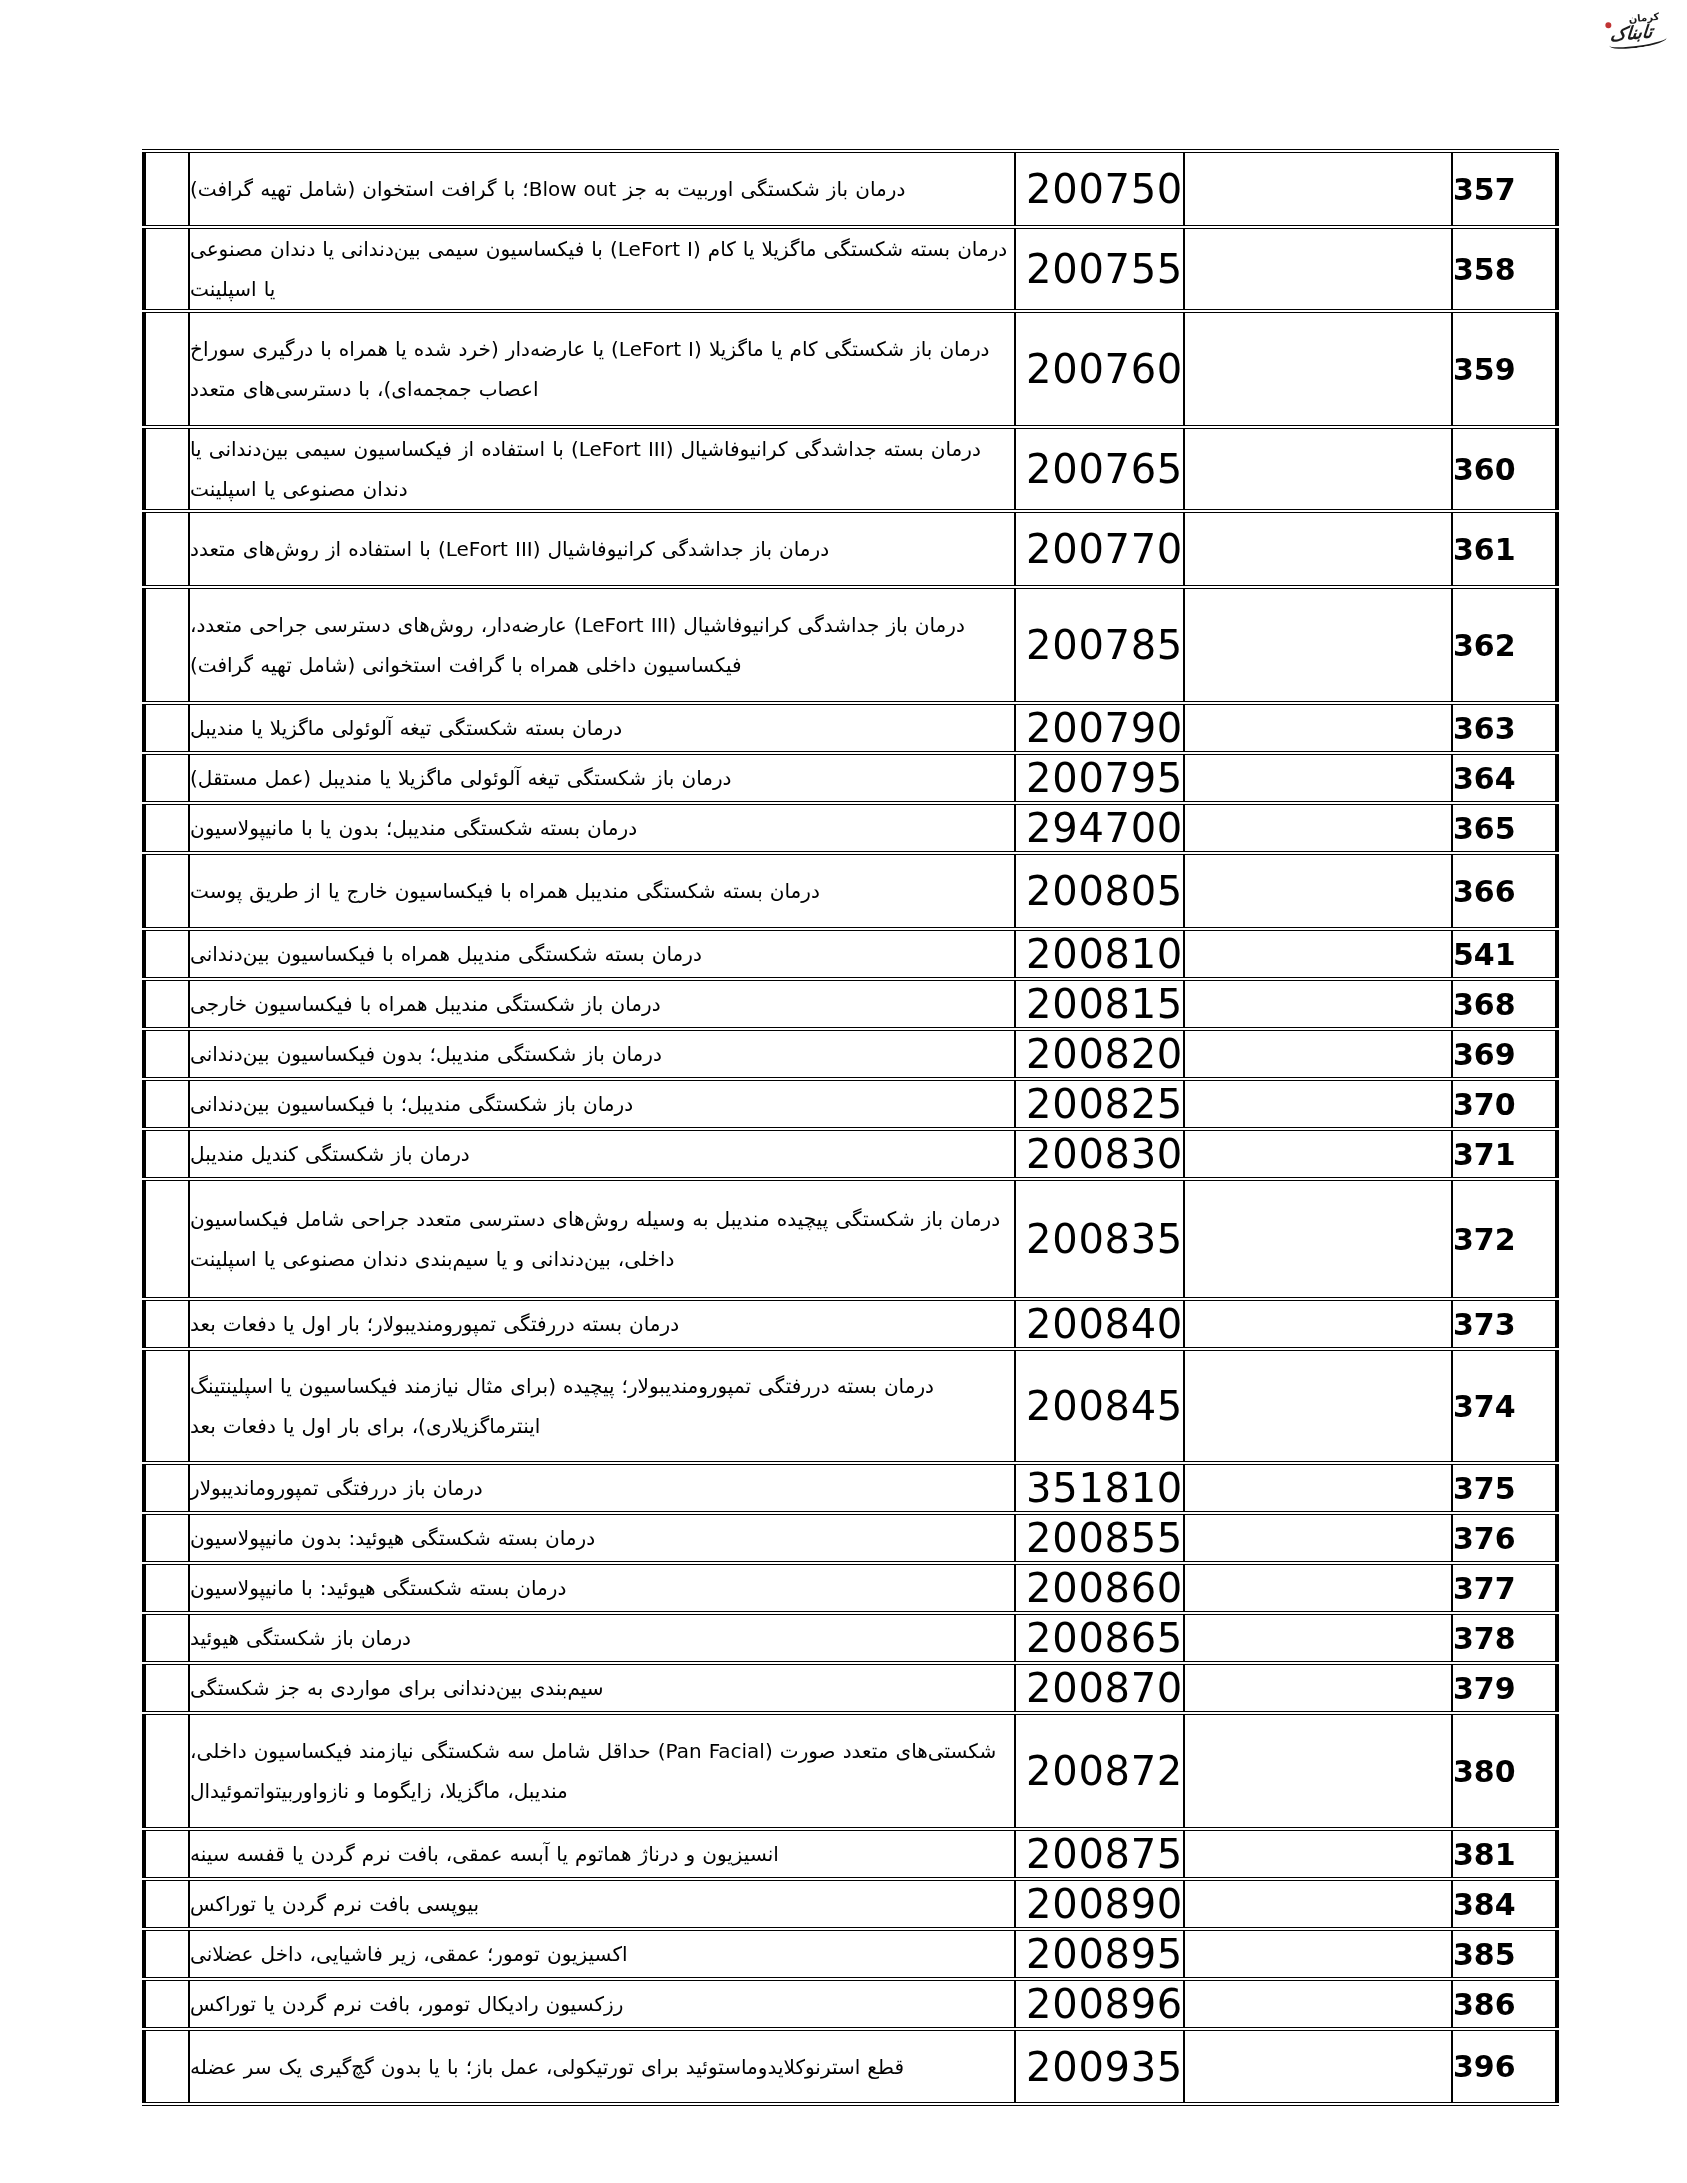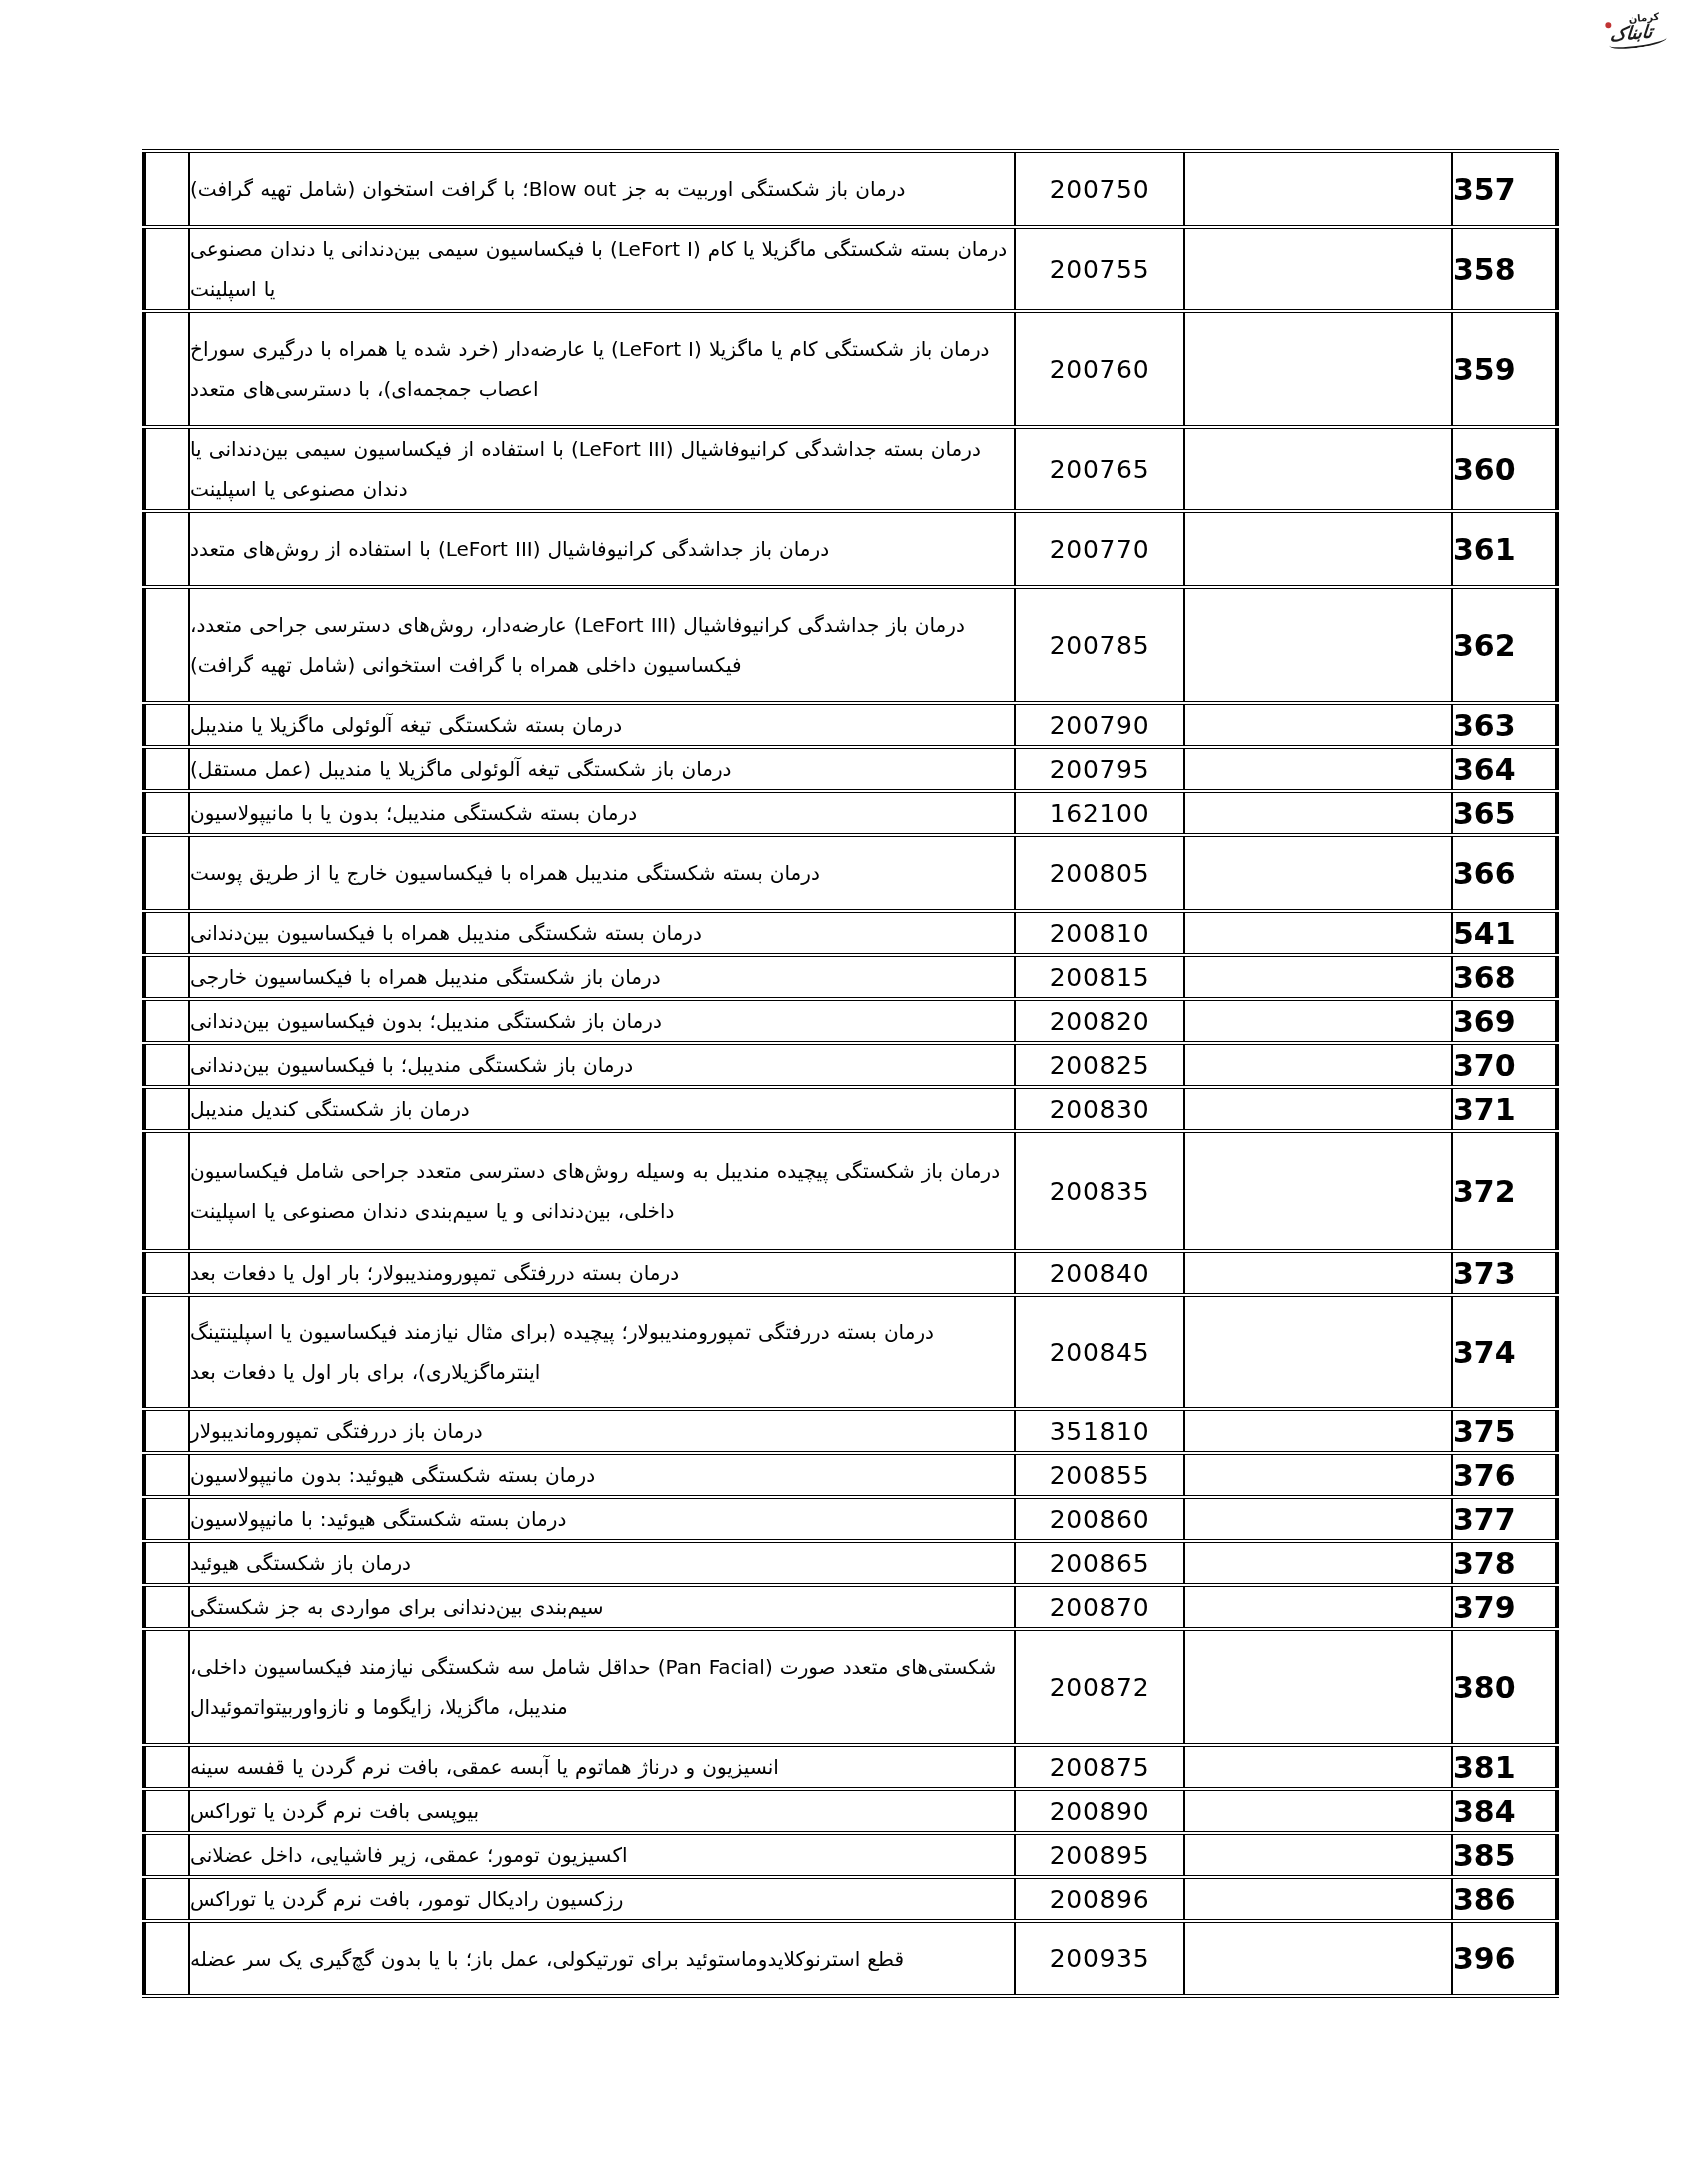--- a/index.html
+++ b/index.html
@@ -65,22 +65,22 @@
     overflow:hidden;
   }
   td.desc{
     font-size:20px;
     line-height:40px;
     text-align:left;
     padding:2.6px 2.6px 2.6px 10.6px;
     word-spacing:0.7px;
   }
   td.code{
-    font-size:25px;
-    text-align:center;
+    font-size:40px;
+    text-align:right;
     letter-spacing:0.7px;
     direction:ltr;
   }
   td.num{
     font-size:30px;
     font-weight:bold;
     text-align:left;
     direction:ltr;
   }
   td.blank, td.margin{background:#fff;}
@@ -156,21 +156,21 @@
       <tr style="height: 36px;">
         <td class="num">364</td>
         <td class="blank"></td>
         <td class="code">200795</td>
         <td class="desc">درمان باز شکستگی تیغه آلوئولی ماگزیلا یا مندیبل (عمل مستقل)</td>
         <td class="margin"></td>
       </tr>
       <tr style="height: 38px;">
         <td class="num">365</td>
         <td class="blank"></td>
-        <td class="code">162100</td>
+        <td class="code">294700</td>
         <td class="desc">درمان بسته شکستگی مندیبل؛ بدون یا با مانیپولاسیون</td>
         <td class="margin"></td>
       </tr>
       <tr style="height: 76px;">
         <td class="num">366</td>
         <td class="blank"></td>
         <td class="code">200805</td>
         <td class="desc">درمان بسته شکستگی مندیبل همراه با فیکساسیون خارج یا از طریق پوست</td>
         <td class="margin"></td>
       </tr>

